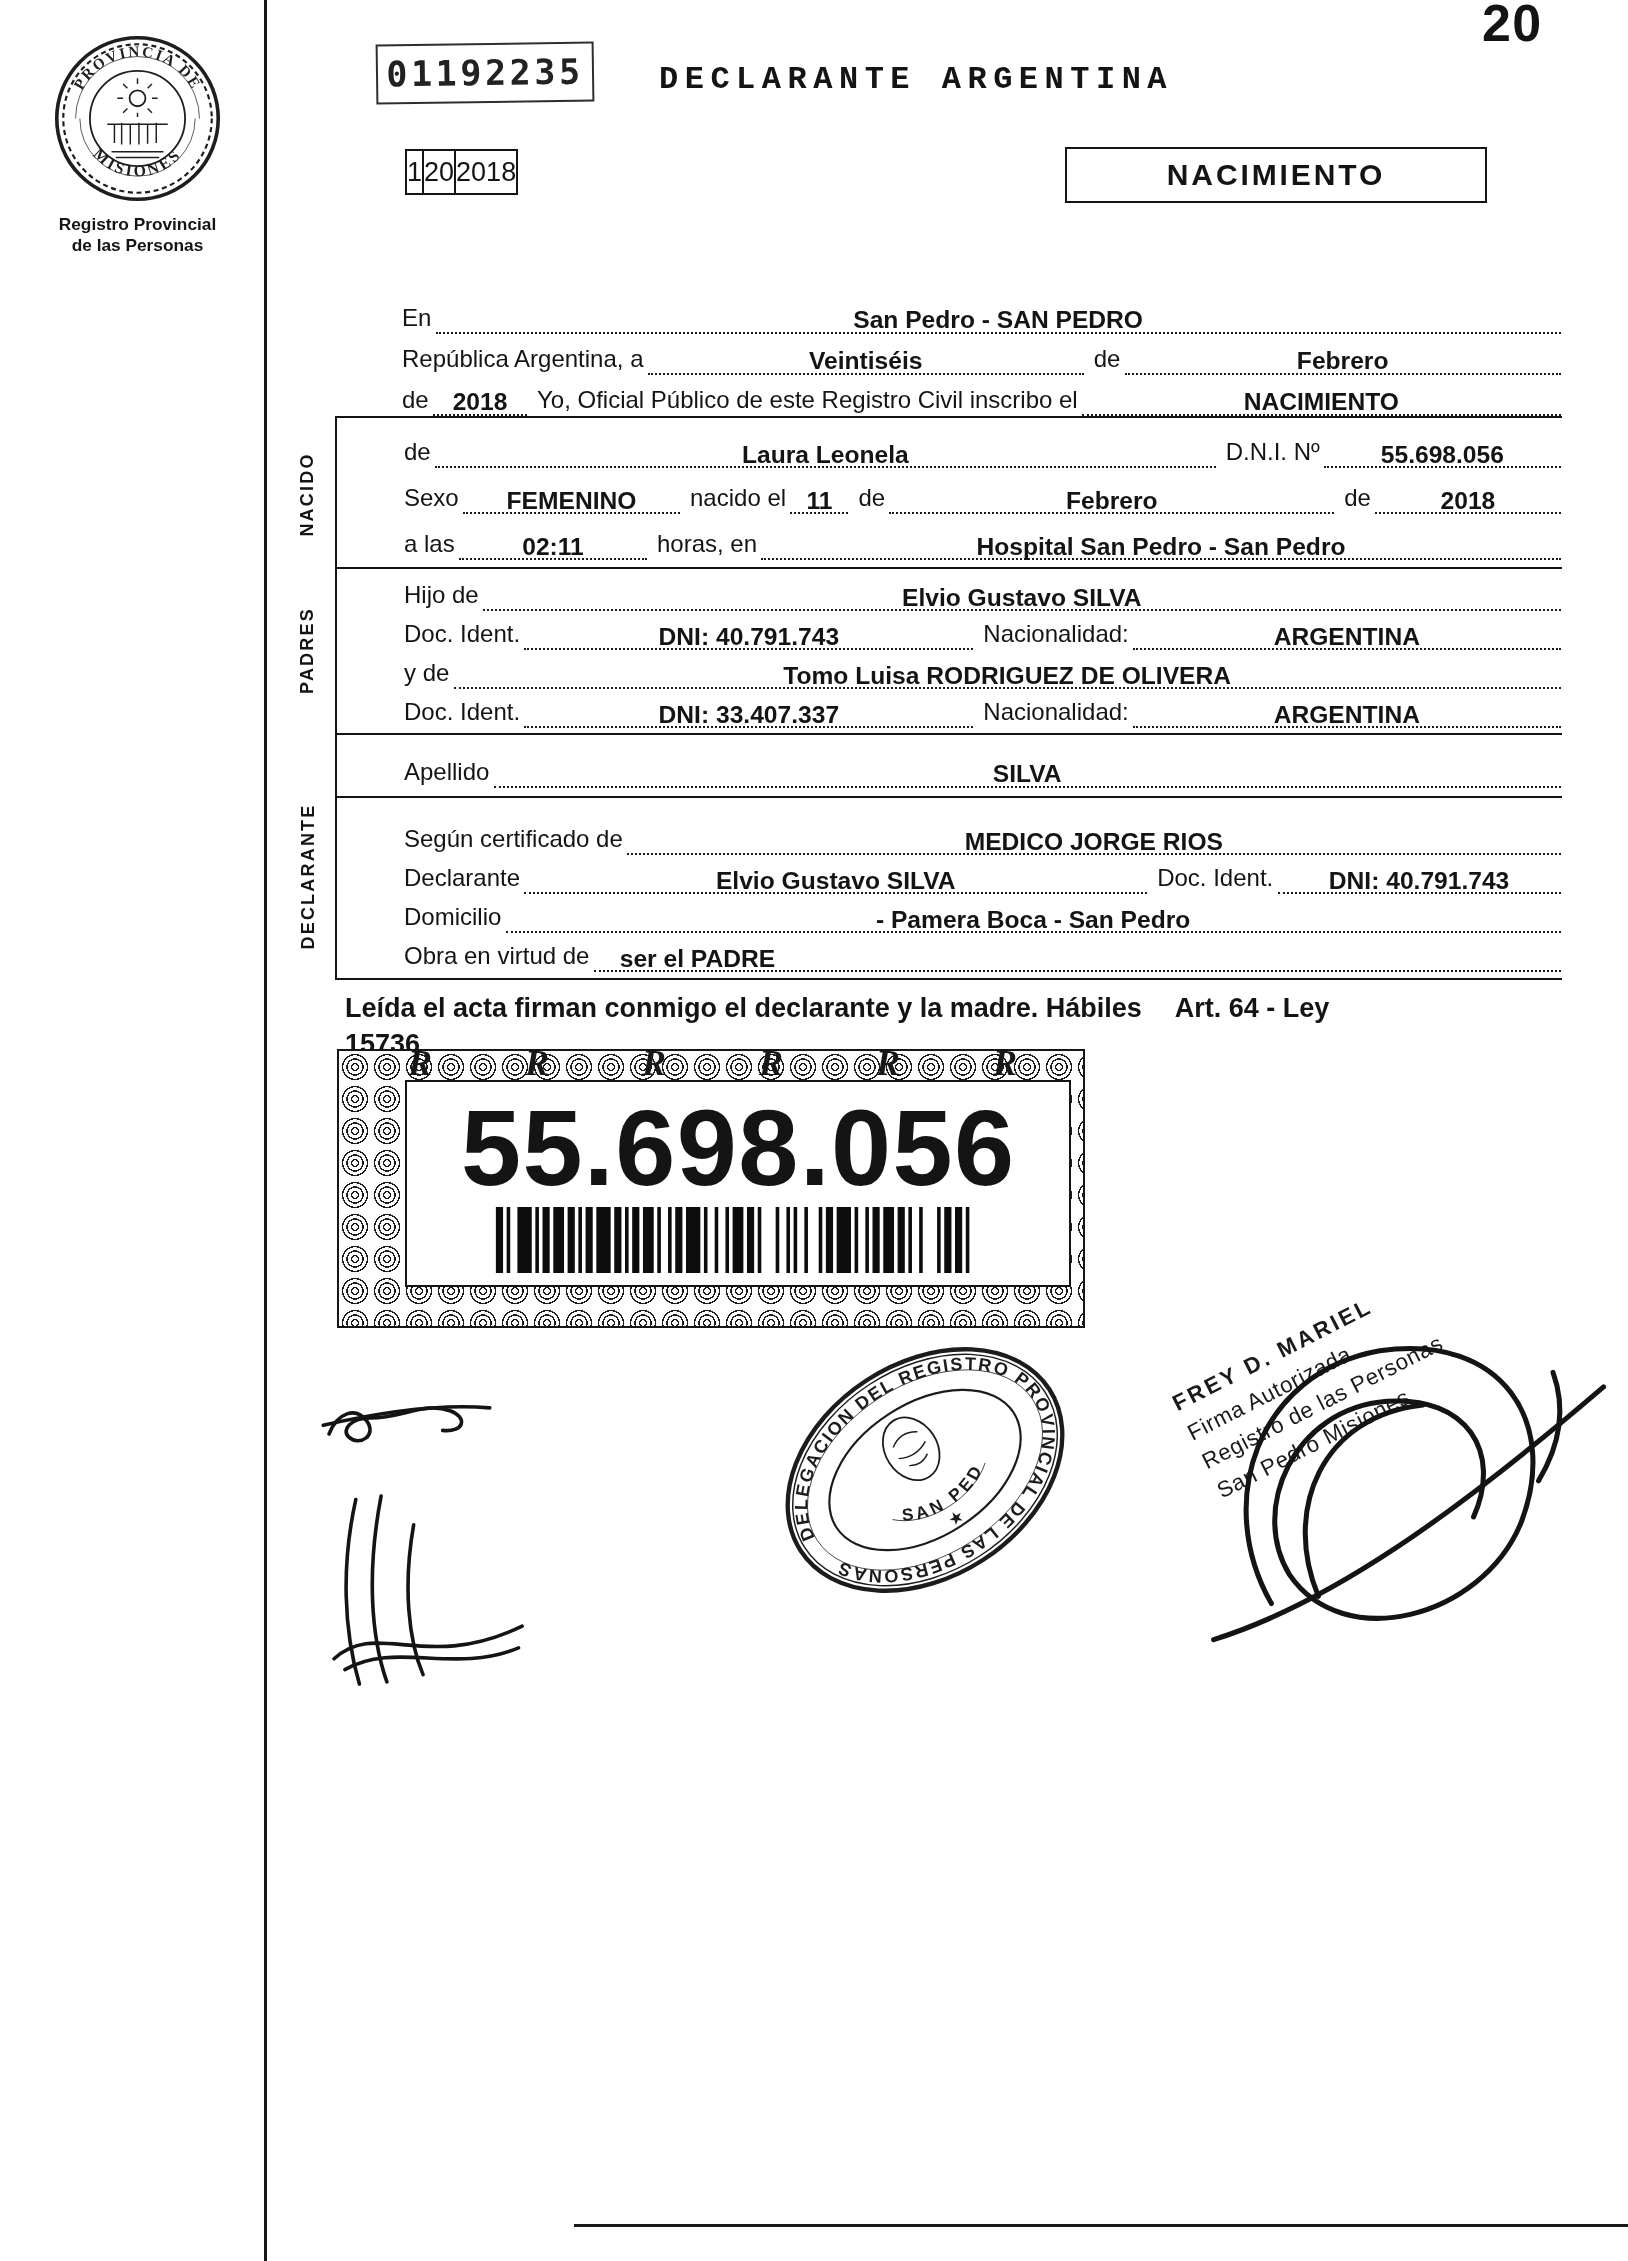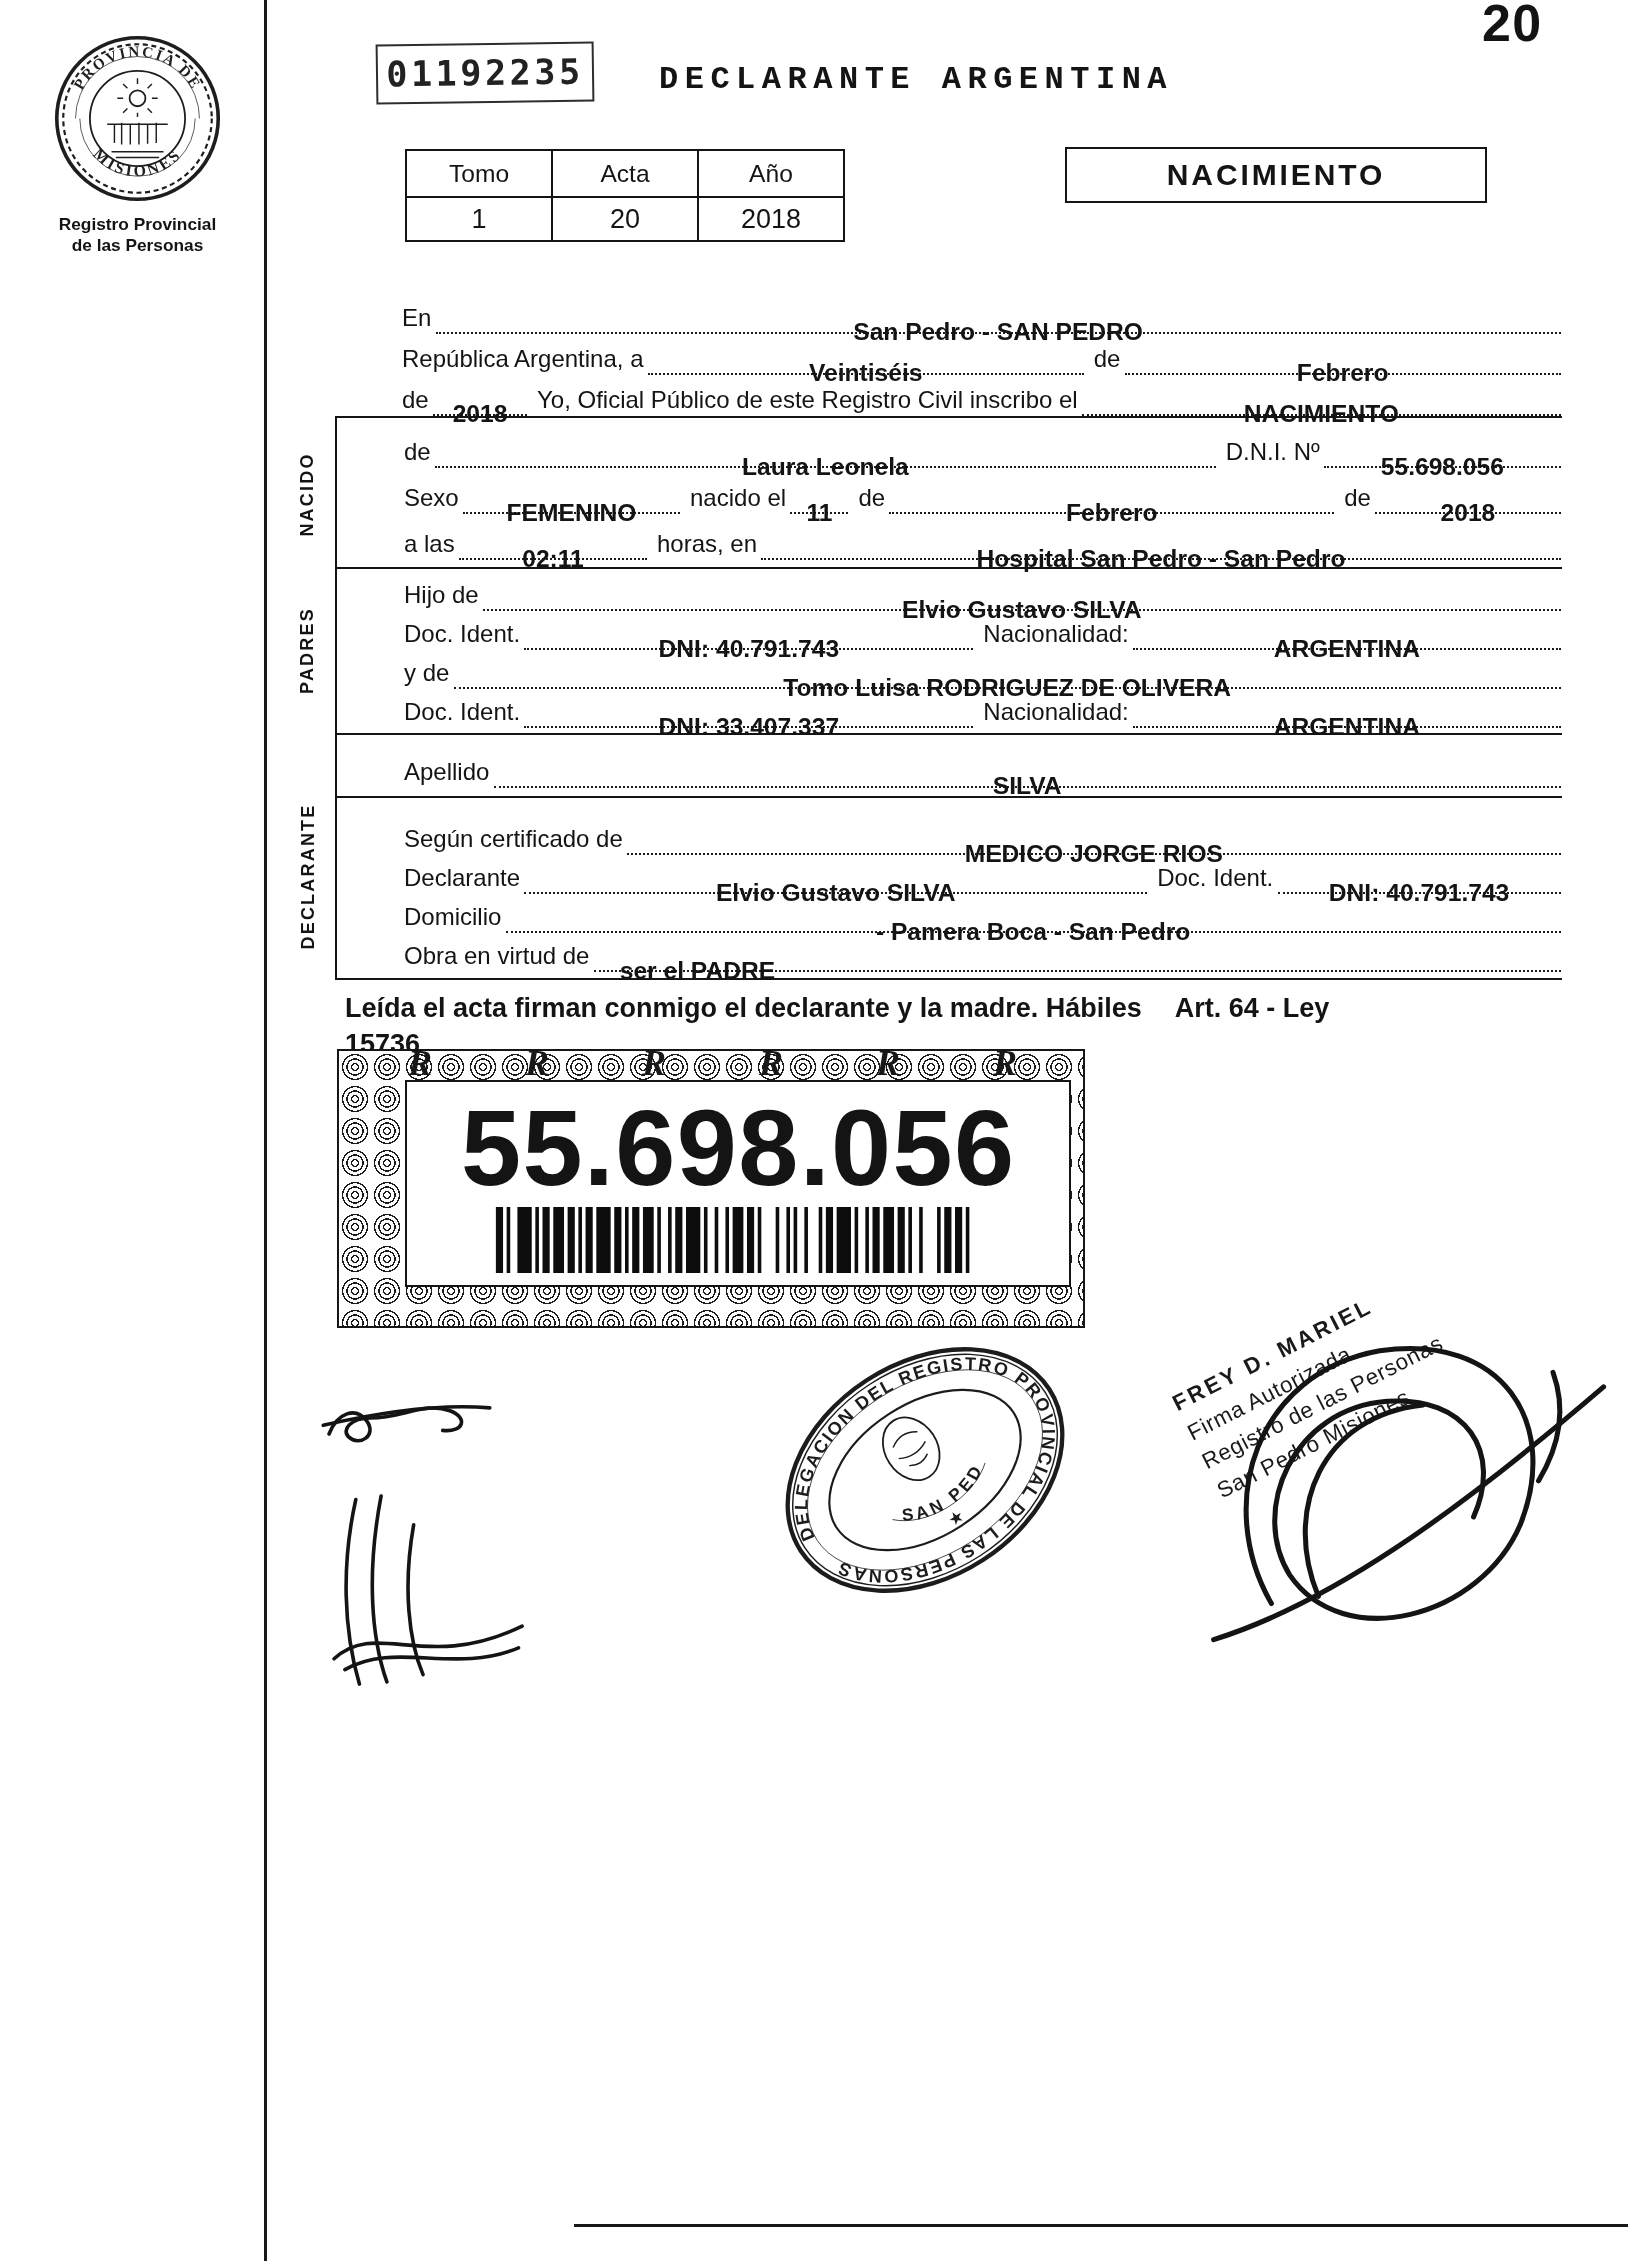--- a/index.html
+++ b/index.html
@@ -49,21 +49,21 @@
   .nacido .row{height:46px;}
   .padres .row{height:39px;}
   .apellido .row{height:46px;}
   .declarante .row{height:39px;}
 
   .lbl{font-size:24px;padding:0 4.3px 2.2px 0;white-space:nowrap;}
   .lbl.mid{padding-left:10px;}
   .fill{flex:1 1 0;border-bottom:2.2px dotted #1a1a1a;text-align:center;white-space:nowrap;
     padding-bottom:0.7px;min-width:0;}
   .fill.left{text-align:left;padding-left:26px;}
-  .val{font-weight:bold;font-size:24.6px;position:relative;top:15px;}
+  .val{font-weight:bold;font-size:24.6px;position:relative;top:3px;}
   .f130{flex:0 0 94px;} .f300{flex:0 0 217px;} .f80{flex:0 0 58px;} .f260{flex:0 0 188px;}
   .fx33{flex:3.3 1 0;} .fx24{flex:2.4 1 0;} .fx22{flex:2.2 1 0;} .fx1{flex:1 1 0;} .fx105{flex:1.05 1 0;}
 
   .vlabel{position:absolute;left:286px;width:43px;display:flex;align-items:center;justify-content:center;}
   .vlabel span{transform:rotate(-90deg);font-size:18px;font-weight:bold;letter-spacing:2.2px;white-space:nowrap;}
   .vlabel.nacido-l{top:423px;height:142px;}
   .vlabel.padres-l{top:571px;height:159px;}
   .vlabel.declarante-l{top:795px;height:162px;}
 
   .closing{padding:13px 0 0 10px;font-weight:bold;font-size:27px;}
@@ -120,25 +120,20 @@
   <div class="seal-caption">
     <div>Registro Provincial</div>
     <div>de las Personas</div>
   </div>
 
   <div class="serial-stamp">01192235</div>
   <div class="doc-title">DECLARANTE ARGENTINA</div>
 
   <table class="meta-table">
     <tbody>
-        <tr class="hrow">
-      <td>Tomo</td>
-      <td>Acta</td>
-      <td>Año</td>
-    </tr>
     <tr class="vrow">
       <td>1</td>
       <td>20</td>
       <td>2018</td>
     </tr>
   </tbody>
     </table>
 
   <div class="record-type-box">NACIMIENTO</div>
 

